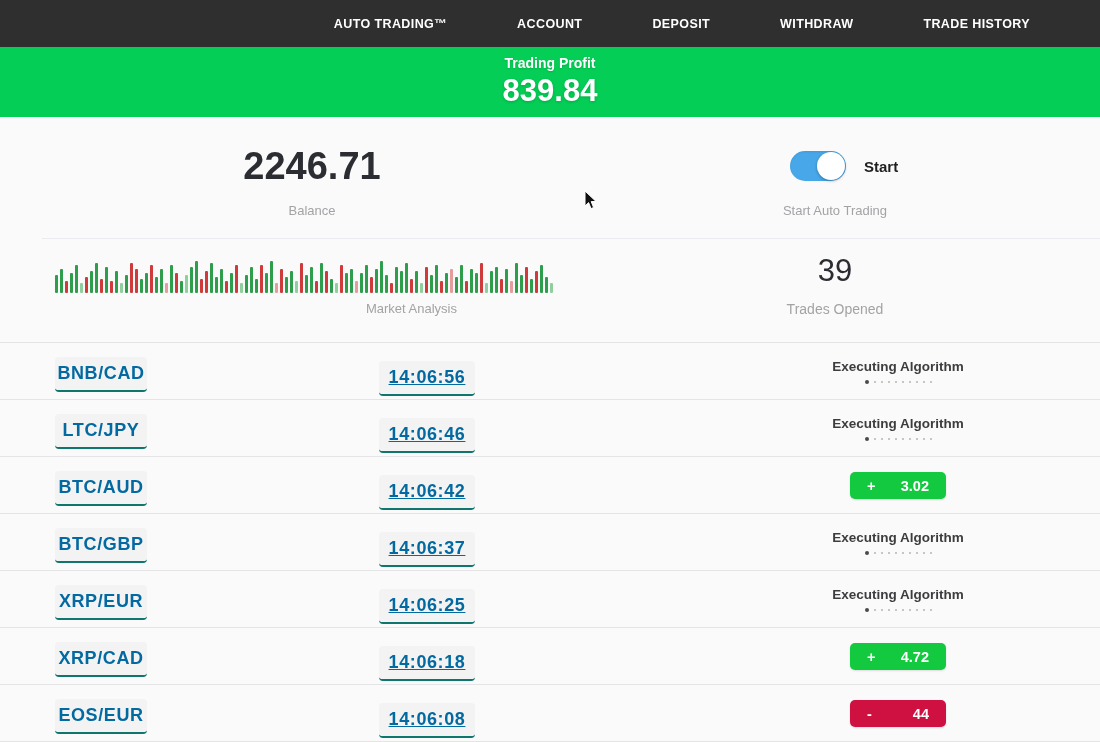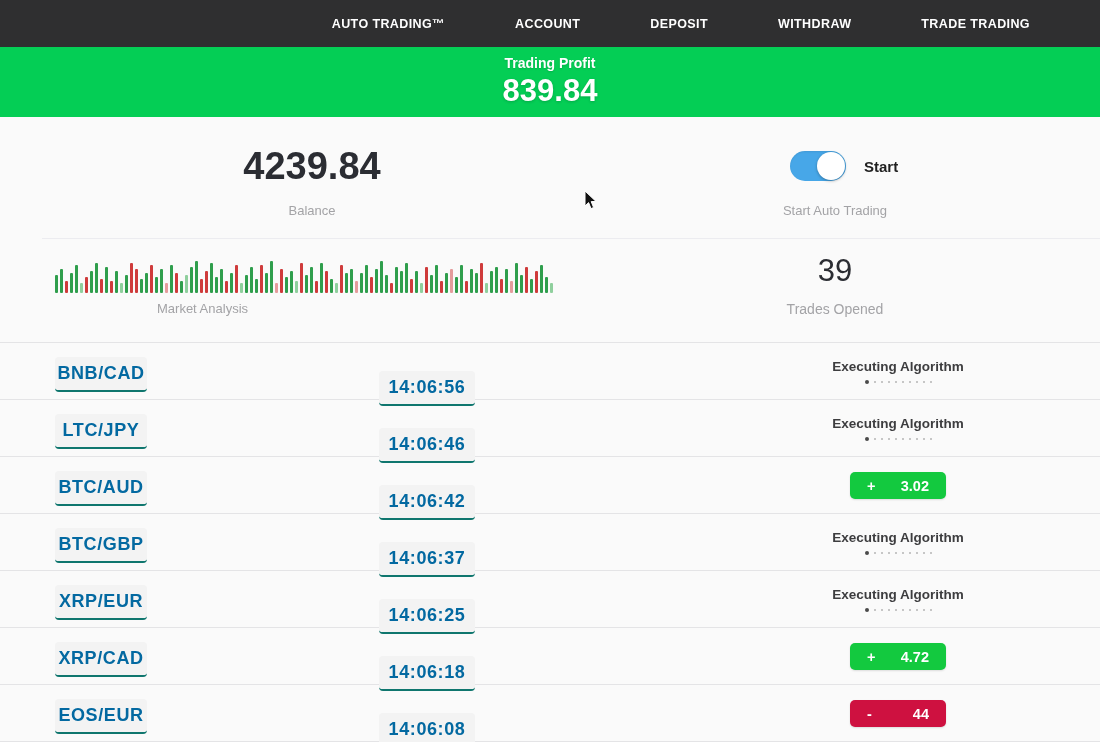--- a/index.html
+++ b/index.html
@@ -72,21 +72,21 @@
   }
 
   
   .chart {
     position: absolute; left: 55px; top: 141px; width: 505px; height: 35px;
     display: flex; align-items: flex-end; gap: 2px;
   }
   .chart .bar { width: 3px; border-radius: 1px; }
   .chart-label {
     position: absolute; left: 157px; top: 184px; width: 300px;
-    text-align: left; font-size: 13px; color: #a3a3a6;
+    text-align: right; font-size: 13px; color: #a3a3a6;
   }
 
   .trades-count {
     position: absolute; left: 735px; top: 136px; width: 200px;
     text-align: center; font-size: 31px; font-weight: normal; color: #2b2d33;
   }
   .trades-count-label {
     position: absolute; left: 735px; top: 184px; width: 200px;
     text-align: center; font-size: 14px; color: #a3a3a6;
   }
@@ -101,21 +101,21 @@
     border-bottom: 1px solid #e4e4e6;
   }
   .chip {
     background: #f3f3f3; border-radius: 4px;
     border-bottom: 2px solid #0f766e;
     font-size: 18px; font-weight: bold; color: #0369a1;
     letter-spacing: 0.6px; text-align: center;
     padding: 6px 0; cursor: default;
   }
   .pair-chip { position: absolute; left: 55px; top: 14px; width: 92px; }
-  .time-chip { position: absolute; left: 379px; top: 28px; width: 96px; }
+  .time-chip { position: absolute; left: 379px; top: 18px; width: 96px; text-decoration: underline; }
 
   .status-zone {
     position: absolute; left: 818px; top: 0; width: 160px; height: 57px;
     display: flex; flex-direction: column; align-items: center; justify-content: center;
   }
   .exec-text { font-size: 13.5px; font-weight: bold; color: #3d3d3f; text-align: right; }
   .exec-dots { display: flex; align-items: center; gap: 5px; margin-top: 6px; }
   .exec-dots .dot { width: 2px; height: 2px; border-radius: 50%; background: #b5b5b5; }
   .exec-dots .dot.lead { width: 4px; height: 4px; background: #4a4a4a; }
 
@@ -132,30 +132,30 @@
   .cursor { position: absolute; left: 584px; top: 190px; z-index: 50; pointer-events: none; }
 </style>
 </head>
 <body>
 
 <div class="navbar" id="navbar">
     <div class="nav-item">AUTO TRADING™</div>
     <div class="nav-item">ACCOUNT</div>
     <div class="nav-item">DEPOSIT</div>
     <div class="nav-item">WITHDRAW</div>
-    <div class="nav-item">TRADE TRADING</div>
+    <div class="nav-item">TRADE HISTORY</div>
   </div>
 
 <div class="banner">
   <div class="banner-label">Trading Profit</div>
   <div class="banner-value">839.84</div>
 </div>
 
 <div class="content">
-  <div class="balance-value">4239.84</div>
+  <div class="balance-value">2246.71</div>
   <div class="balance-label">Balance</div>
 
   <div class="toggle-wrap">
     <div class="toggle">
       <div class="toggle-knob"></div>
     </div>
     <div class="toggle-label">Start</div>
   </div>
   <div class="toggle-caption">Start Auto Trading</div>
 

